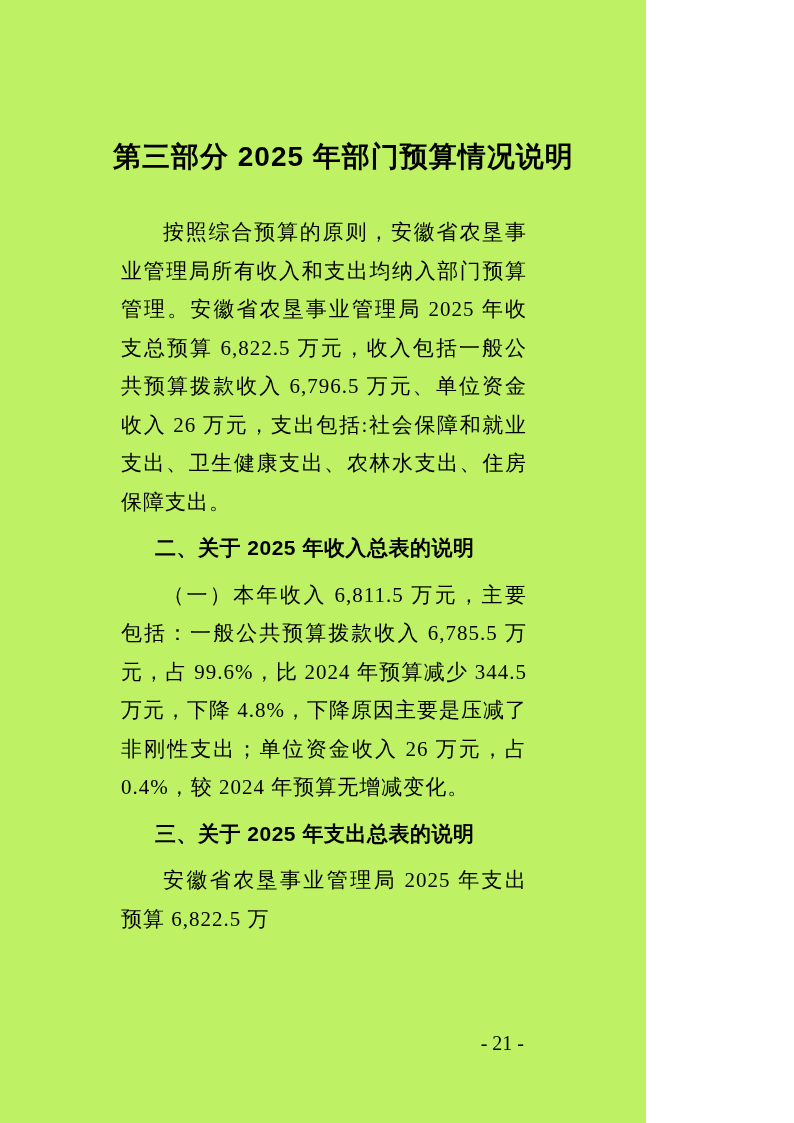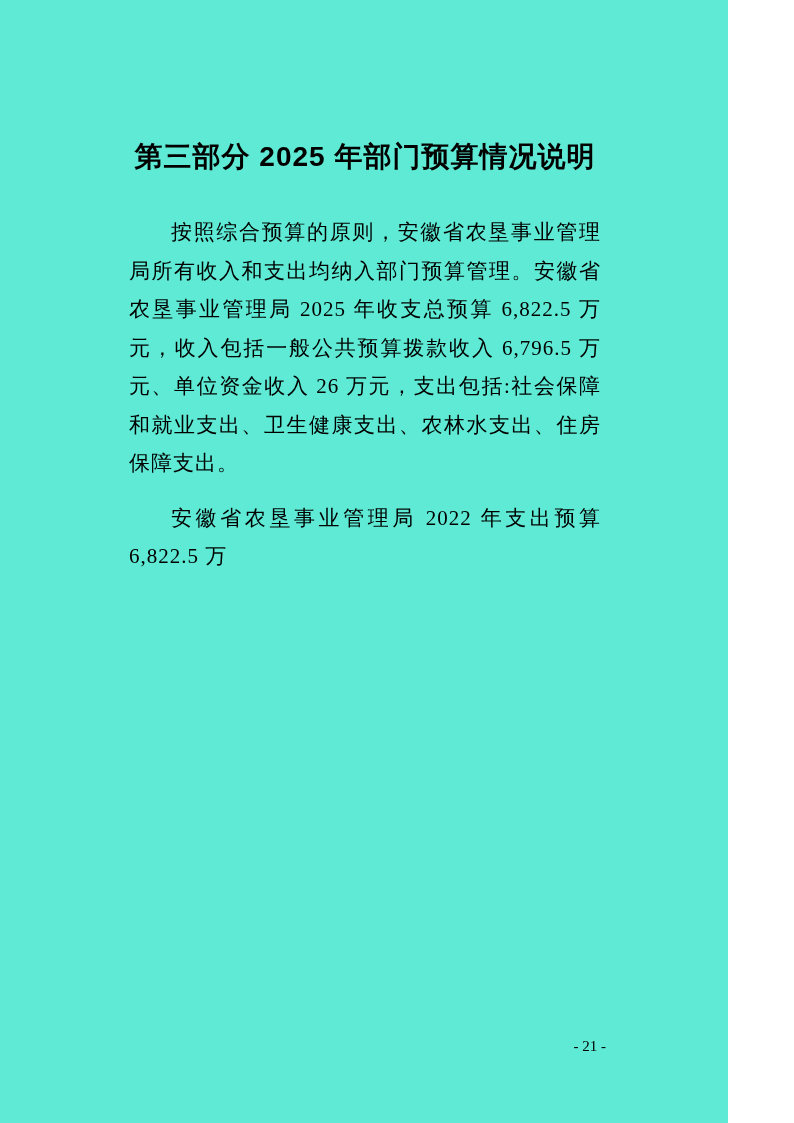--- a/index.html
+++ b/index.html
@@ -2,23 +2,23 @@
 <html lang="zh"><head>
 <meta charset="utf-8">
 <style>
   html, body {
     margin: 0;
     padding: 0;
     background: #ffffff;
   }
   .page {
     position: relative;
-    width: 728px;
+    width: 646px;
     height: 1123px;
-    background: #5eead4;
+    background: #bef264;
     color: #000000;
     overflow: hidden;
     font-family: "Liberation Serif", serif;
   }
   .page-inner {
     position: absolute;
     top: 138px;
     left: 113px;
     right: 111px;
   }
@@ -35,46 +35,49 @@
   .heading {
     margin: 0;
     font-family: "Liberation Sans", sans-serif;
     font-size: 21px;
     line-height: 38.5px;
     font-weight: bold;
     text-indent: 2em;
     letter-spacing: 0.5px;
   }
   .para {
-    margin: 16px;
+    margin: 8px;
     font-family: "Liberation Serif", serif;
     font-size: 21px;
     line-height: 38.5px;
     text-indent: 2em;
     text-align: justify;
     text-justify: inter-character;
     letter-spacing: 1px;
   }
   .page-footer {
     position: absolute;
     right: 122px;
     bottom: 68px;
     font-family: "Liberation Serif", serif;
-    font-size: 15px;
+    font-size: 20px;
     color: #000000;
   }
 </style>
 </head>
 <body>
 
 <div class="page">
   <div class="page-inner">
     <h1 class="doc-title">第三部分 2025 年部门预算情况说明</h1>
     <div>
 
         <p class="para">按照综合预算的原则，安徽省农垦事业管理局所有收入和支出均纳入部门预算管理。安徽省农垦事业管理局 2025 年收支总预算 6,822.5 万元，收入包括一般公共预算拨款收入 6,796.5 万元、单位资金收入 26 万元，支出包括:社会保障和就业支出、卫生健康支出、农林水支出、住房保障支出。</p>
-        <p class="para">安徽省农垦事业管理局 2022 年支出预算 6,822.5 万</p>
+        <p class="heading">二、关于 2025 年收入总表的说明</p>
+        <p class="para">（一）本年收入 6,811.5 万元，主要包括：一般公共预算拨款收入 6,785.5 万元，占 99.6%，比 2024 年预算减少 344.5 万元，下降 4.8%，下降原因主要是压减了非刚性支出；单位资金收入 26 万元，占 0.4%，较 2024 年预算无增减变化。</p>
+        <p class="heading">三、关于 2025 年支出总表的说明</p>
+        <p class="para">安徽省农垦事业管理局 2025 年支出预算 6,822.5 万</p>
       </div>
   </div>
   <div class="page-footer">
     <span>- 21 -</span>
   </div>
 </div>
 
 </body></html>

